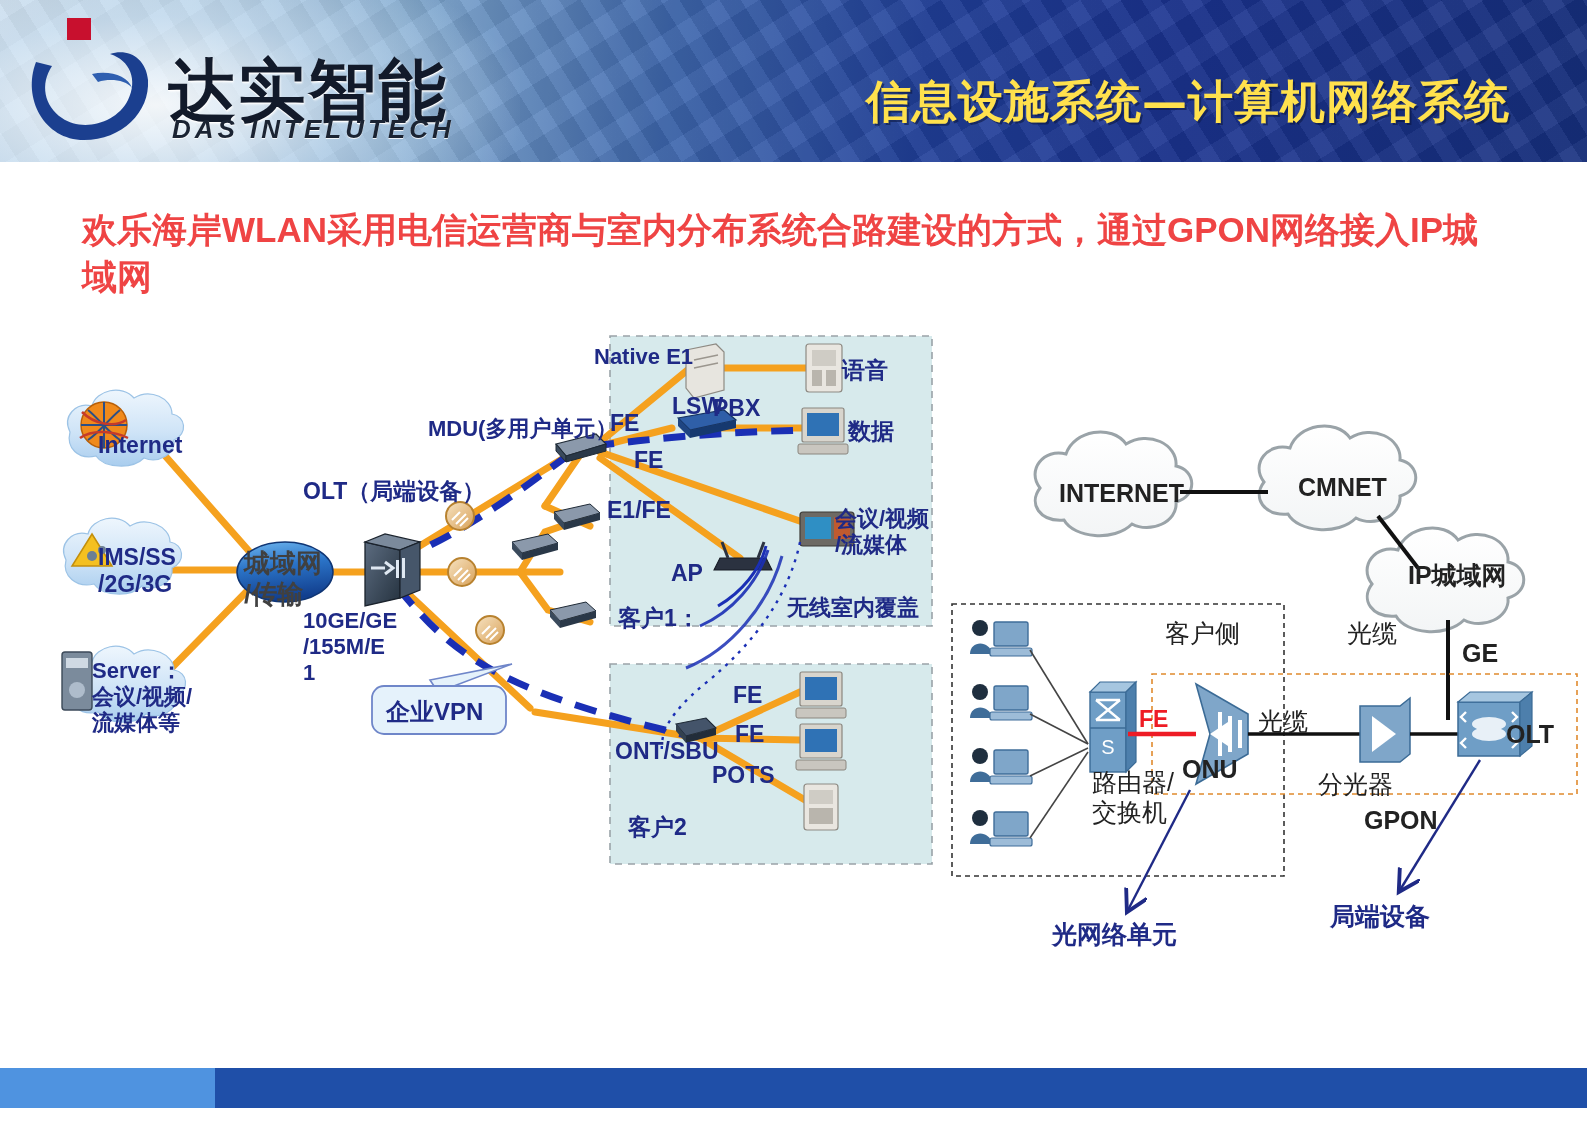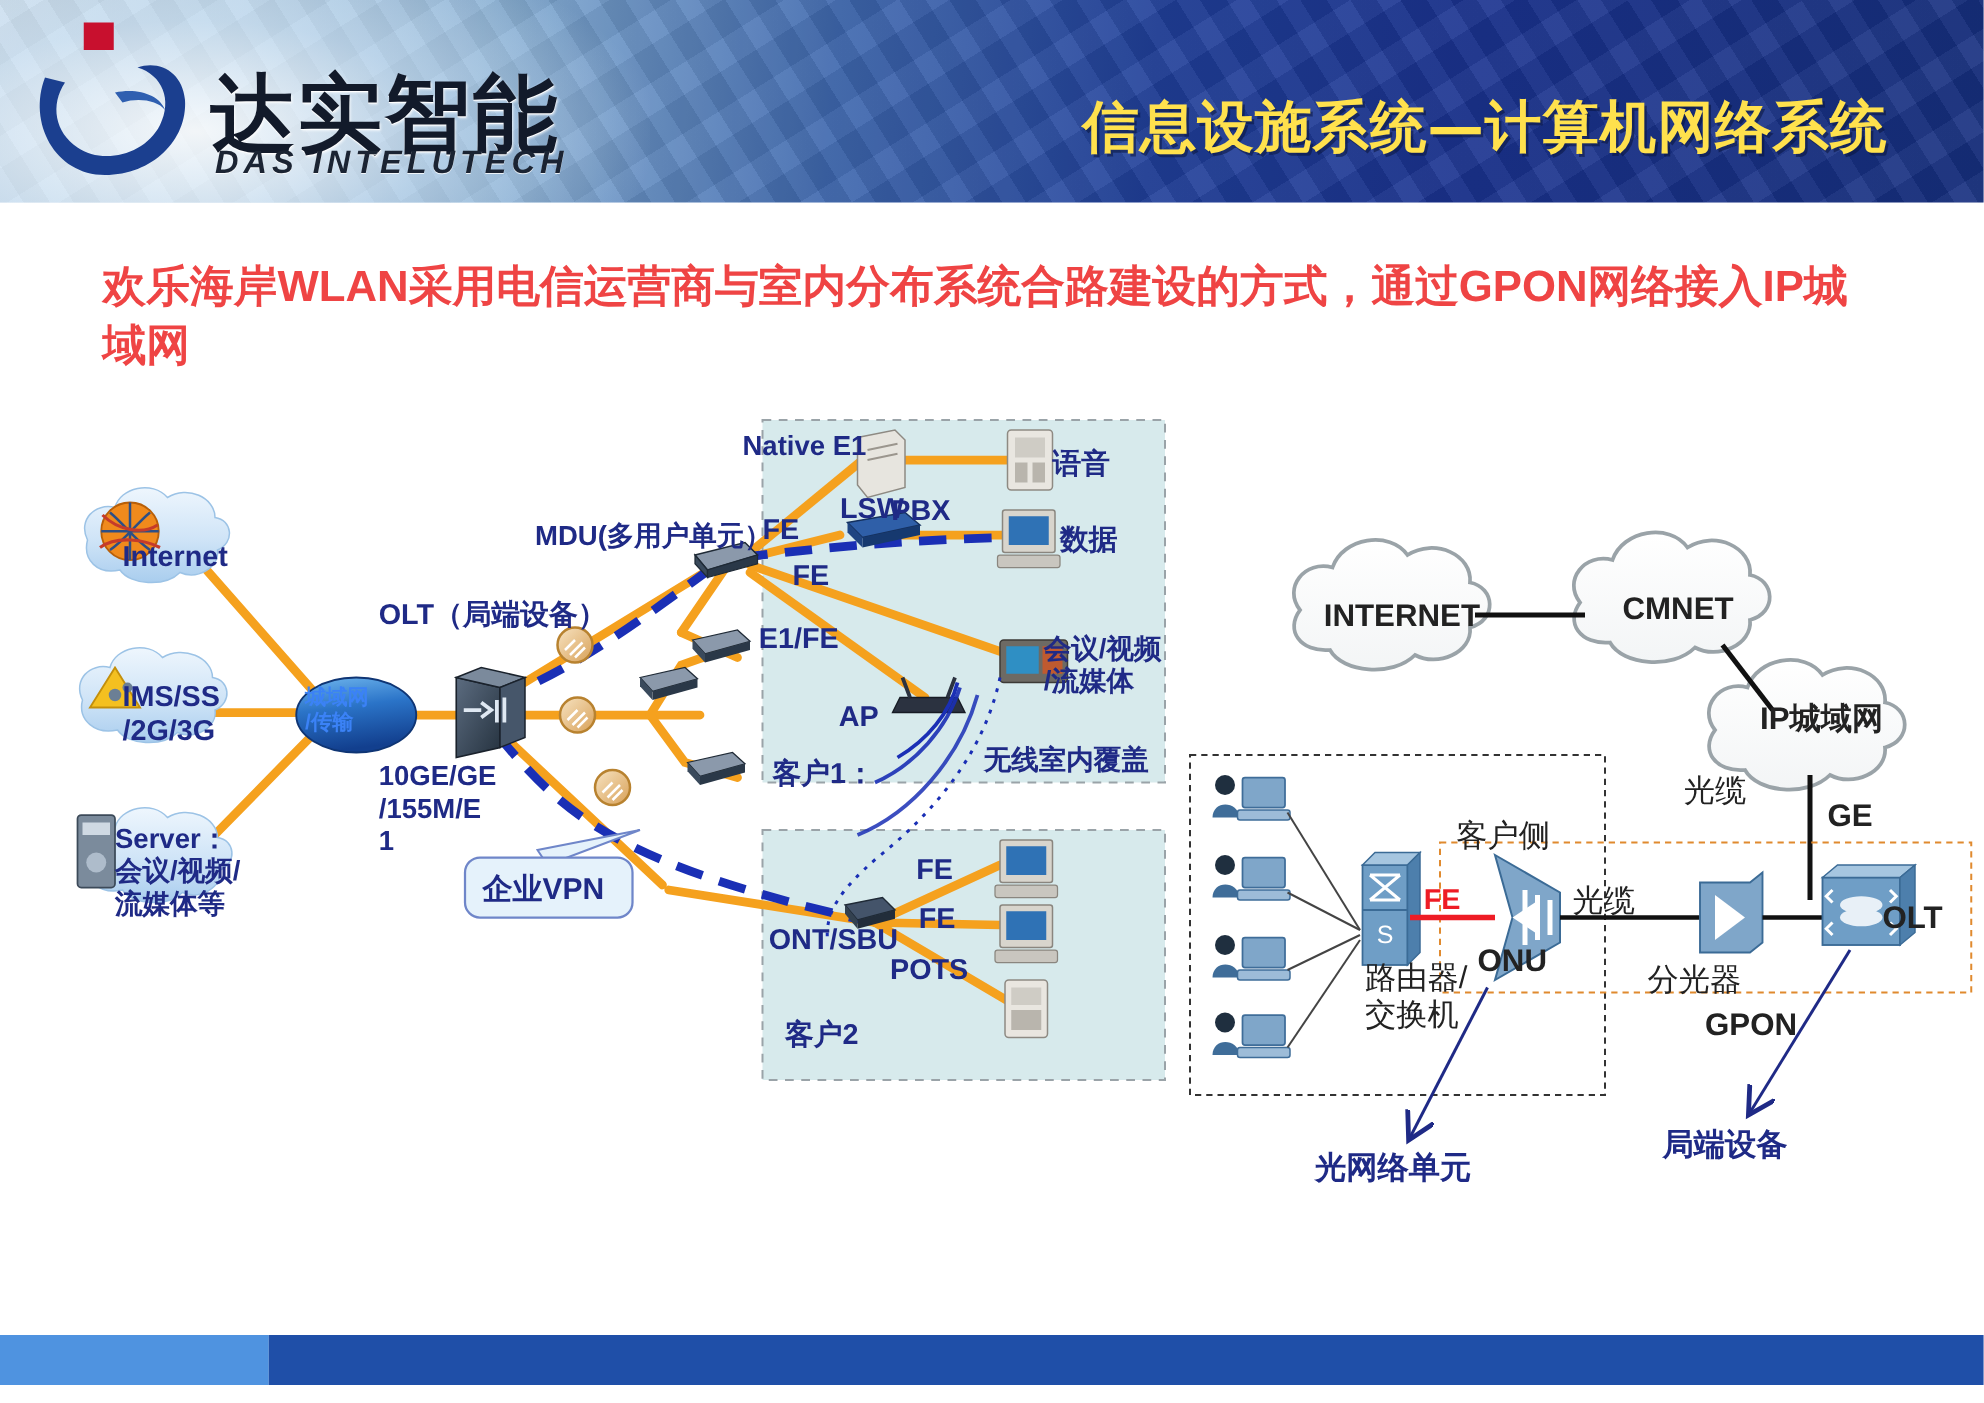--- a/index.html
+++ b/index.html
@@ -390,21 +390,21 @@
     <line x1="1480" y1="440" x2="1400" y2="570"></line>
   </g>
 </svg>
 
 <div class="lbl" style="left:98px;top:112px;font-size:23px;">Internet</div>
 <div class="lbl" style="left:98px;top:224px;font-size:23px;">IMS/SS
 /2G/3G</div>
 <div class="lbl" style="left:92px;top:338px;font-size:22px;">Server：
 会议/视频/
 流媒体等</div>
-<div class="lbl" style="left:244px;top:228px;font-size:17px;color:#3b82f6;">城域网
+<div class="lbl" style="left:244px;top:228px;font-size:26px;color:#404040;">城域网
 /传输</div>
 <div class="lbl" style="left:303px;top:158px;font-size:23px;">OLT（局端设备）</div>
 <div class="lbl" style="left:303px;top:288px;font-size:22px;">10GE/GE
 /155M/E
 1</div>
 <div class="lbl" style="left:428px;top:96px;font-size:22px;">MDU(多用户单元）</div>
 <div class="lbl" style="left:386px;top:378px;font-size:24px;">企业VPN</div>
 
 <div class="lbl" style="left:594px;top:24px;font-size:22px;">Native E1</div>
 <div class="lbl" style="left:713px;top:52px;font-size:23px;margin-top:23px;">PBX</div>
@@ -423,21 +423,21 @@
 <div class="lbl" style="left:615px;top:418px;font-size:23px;">ONT/SBU</div>
 <div class="lbl" style="left:733px;top:362px;font-size:23px;">FE</div>
 <div class="lbl" style="left:735px;top:401px;font-size:23px;">FE</div>
 <div class="lbl" style="left:712px;top:442px;font-size:23px;">POTS</div>
 <div class="lbl" style="left:628px;top:494px;font-size:23px;">客户2</div>
 
 <div class="lbl-dark" style="left:1059px;top:158px;font-size:25px;font-weight:bold;">INTERNET</div>
 <div class="lbl-dark" style="left:1298px;top:152px;font-size:25px;font-weight:bold;">CMNET</div>
 <div class="lbl-dark" style="left:1408px;top:240px;font-size:25px;font-weight:bold;">IP城域网</div>
 <div class="lbl-dark" style="left:1462px;top:318px;font-size:25px;font-weight:bold;">GE</div>
-<div class="lbl-dark" style="left:1165px;top:298px;font-size:25px;margin-top:36px;">客户侧</div>
+<div class="lbl-dark" style="left:1165px;top:298px;font-size:25px;">客户侧</div>
 <div class="lbl-dark" style="left:1347px;top:298px;font-size:25px;">光缆</div>
 <div class="lbl-dark" style="left:1056px;top:447px;font-size:25px;margin-left:36px;">路由器/
 交换机</div>
 <div class="lbl-dark" style="left:1139px;top:386px;font-size:23px;font-weight:bold;color:#ee1c25;">FE</div>
 <div class="lbl-dark" style="left:1182px;top:434px;font-size:25px;font-weight:bold;">ONU</div>
 <div class="lbl-dark" style="left:1258px;top:386px;font-size:25px;">光缆</div>
 <div class="lbl-dark" style="left:1318px;top:449px;font-size:25px;">分光器</div>
 <div class="lbl-dark" style="left:1506px;top:399px;font-size:25px;font-weight:bold;">OLT</div>
 <div class="lbl-dark" style="left:1364px;top:485px;font-size:25px;font-weight:bold;">GPON</div>
 <div class="lbl" style="left:1052px;top:600px;font-size:25px;">光网络单元</div>

